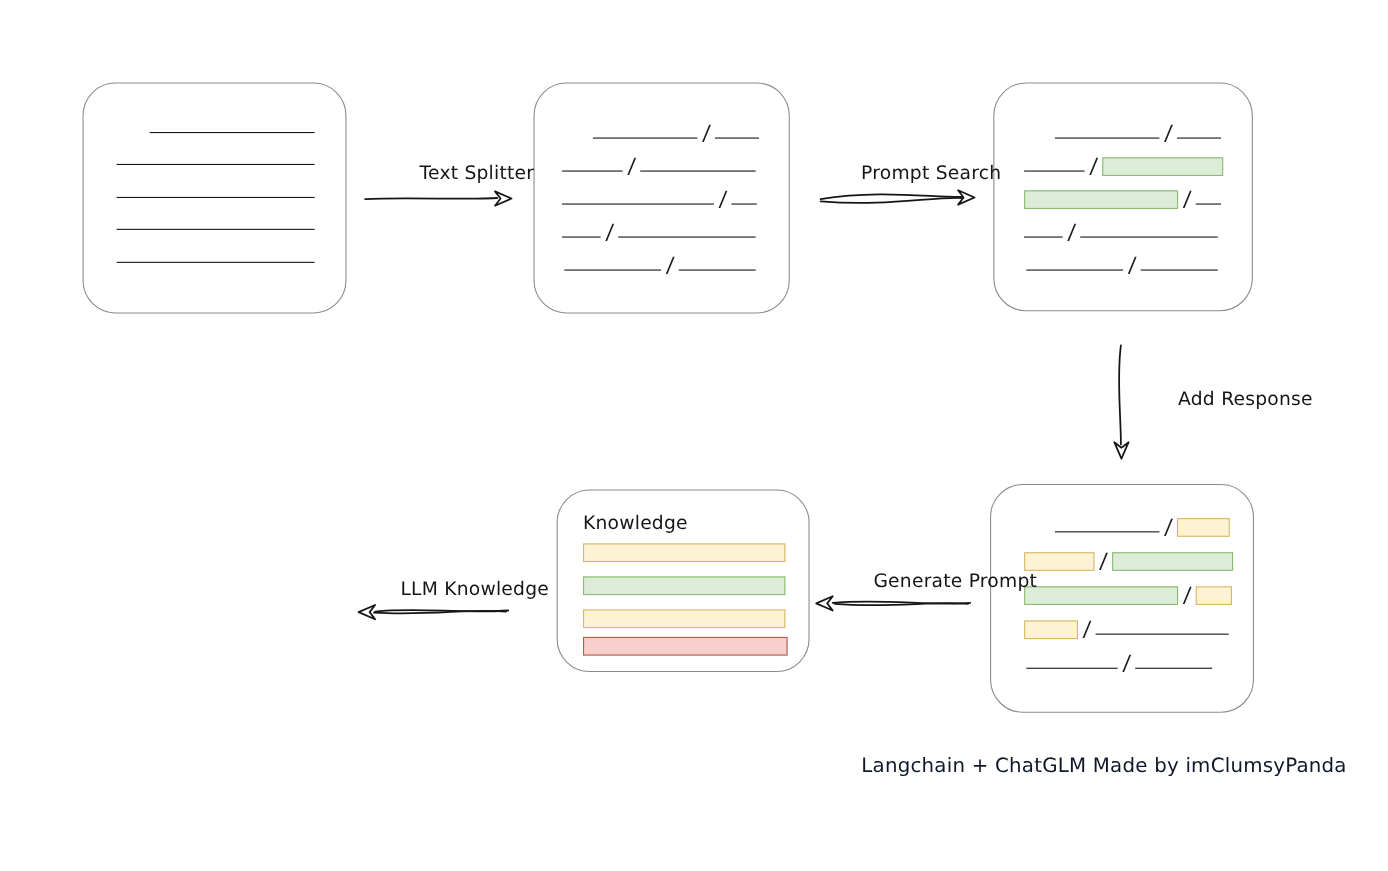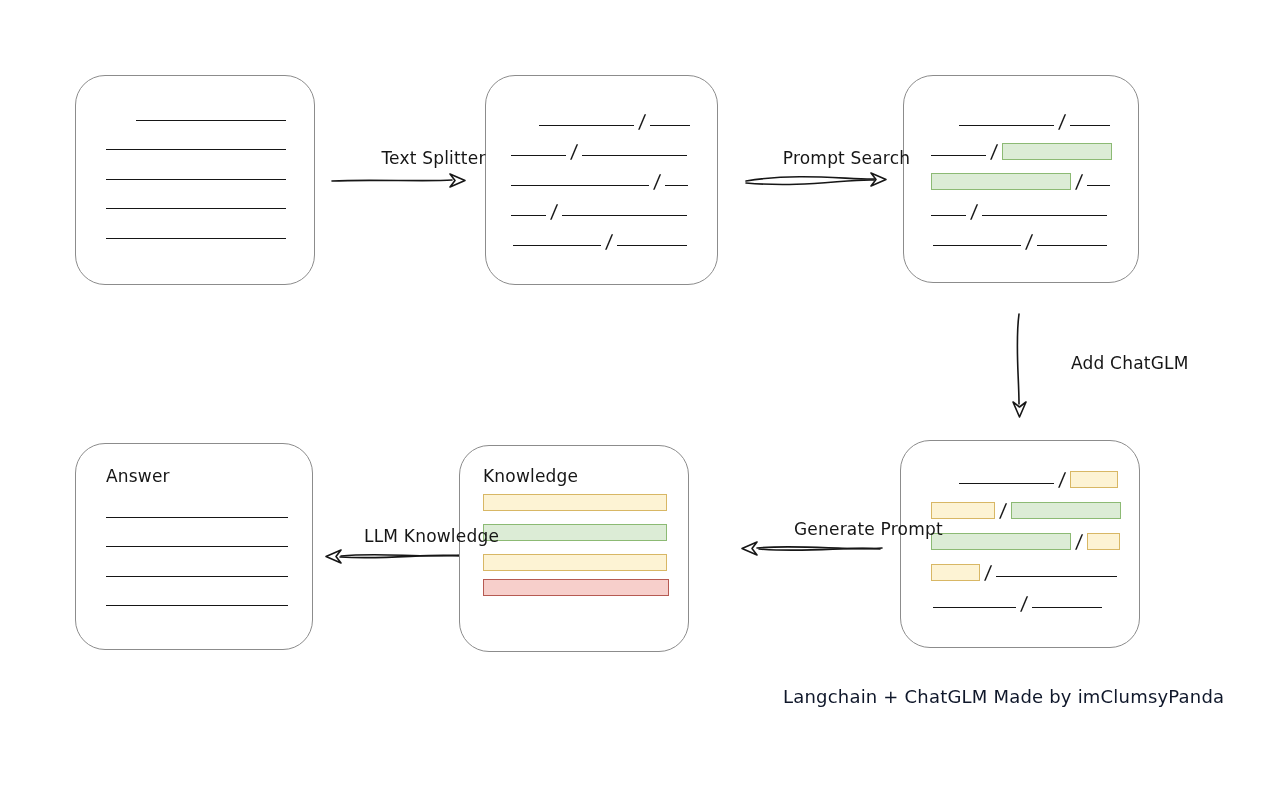--- a/index.html
+++ b/index.html
@@ -3,21 +3,21 @@
 <meta charset="utf-8">
 <style>
   html,body{margin:0;padding:0;background:#ffffff;}
   #canvas{position:relative;width:1262px;height:792px;background:#ffffff;overflow:hidden;
           font-family:"DejaVu Sans","Liberation Sans",sans-serif;color:#161616;}
   .node{position:absolute;background:#ffffff;border:1px solid #8c8c8c;border-radius:30px;box-sizing:border-box;}
   #box-document{left:75px;top:75px;width:240px;height:210px;padding:44px 0 0 30px;}
   #box-chunks{left:485px;top:75px;width:233px;height:210px;padding:24px 0 0 25px;}
   #box-search{left:903px;top:75px;width:236px;height:208px;padding:24px 0 0 27px;}
   #box-context{left:900px;top:440px;width:240px;height:208px;padding:16px 0 0 30px;}
-  #box-prompt{left:459px;top:445px;width:230px;height:207px;padding:20px 0 0 23px;}
+  #box-prompt{left:506px;top:445px;width:230px;height:166px;padding:20px 0 0 23px;}
   #box-answer{left:75px;top:443px;width:238px;height:207px;padding:22px 0 0 30px;}
 
   .rule-line{height:0;border-top:1.6px solid var(--ink,#161616);margin-bottom:28.4px;}
   .chunk-row{display:flex;align-items:flex-end;height:30px;}
   #box-context .chunk-row{height:31px;}
   .seg-line{height:0;border-bottom:1.6px solid var(--ink,#161616);margin-bottom:4px;}
   .seg-box{height:15px;box-sizing:content-box;margin-bottom:0;}
   .seg-green{background:var(--green-fill);border:1px solid var(--green-border);}
   .seg-yellow{background:var(--yellow-fill);border:1px solid var(--yellow-border);}
   .seg-red{background:var(--red-fill);border:1.5px solid var(--red-border);}
@@ -170,31 +170,22 @@
     <div class="bars">
         <div class="bar seg-yellow" style="width: 182px;"></div>
         <div class="bar seg-green" style="width: 182px;"></div>
         <div class="bar seg-yellow" style="width: 182px;"></div>
       </div>
     <div class="bars">
         <div class="bar seg-red" style="width: 184px;"></div>
       </div>
   </div>
 
-  <div class="node" id="box-answer">
-    <div class="node-title">Answer</div>
-    <div style="margin-top:31px;">
-        <div class="rule-line" style="width: 182px; margin-left: 0px;"></div>
-        <div class="rule-line" style="width: 182px; margin-left: 0px;"></div>
-        <div class="rule-line" style="width: 182px; margin-left: 0px;"></div>
-        <div class="rule-line" style="width: 182px; margin-left: 0px;"></div>
-      </div>
-  </div>
 
   <div class="arrow-label" id="lbl-text-splitter">Text Splitter</div>
   <div class="arrow-label" id="lbl-vector-search">Prompt Search</div>
-  <div class="arrow-label" id="lbl-add-context">Add ChatGLM</div>
+  <div class="arrow-label" id="lbl-add-context">Add Response</div>
   <div class="arrow-label" id="lbl-generate-prompt">Generate Prompt</div>
   <div class="arrow-label" id="lbl-llm-response">LLM Knowledge</div>
 
   <div id="caption">Langchain + ChatGLM Made by imClumsyPanda</div>
 
 </div>
 
 </body></html>

